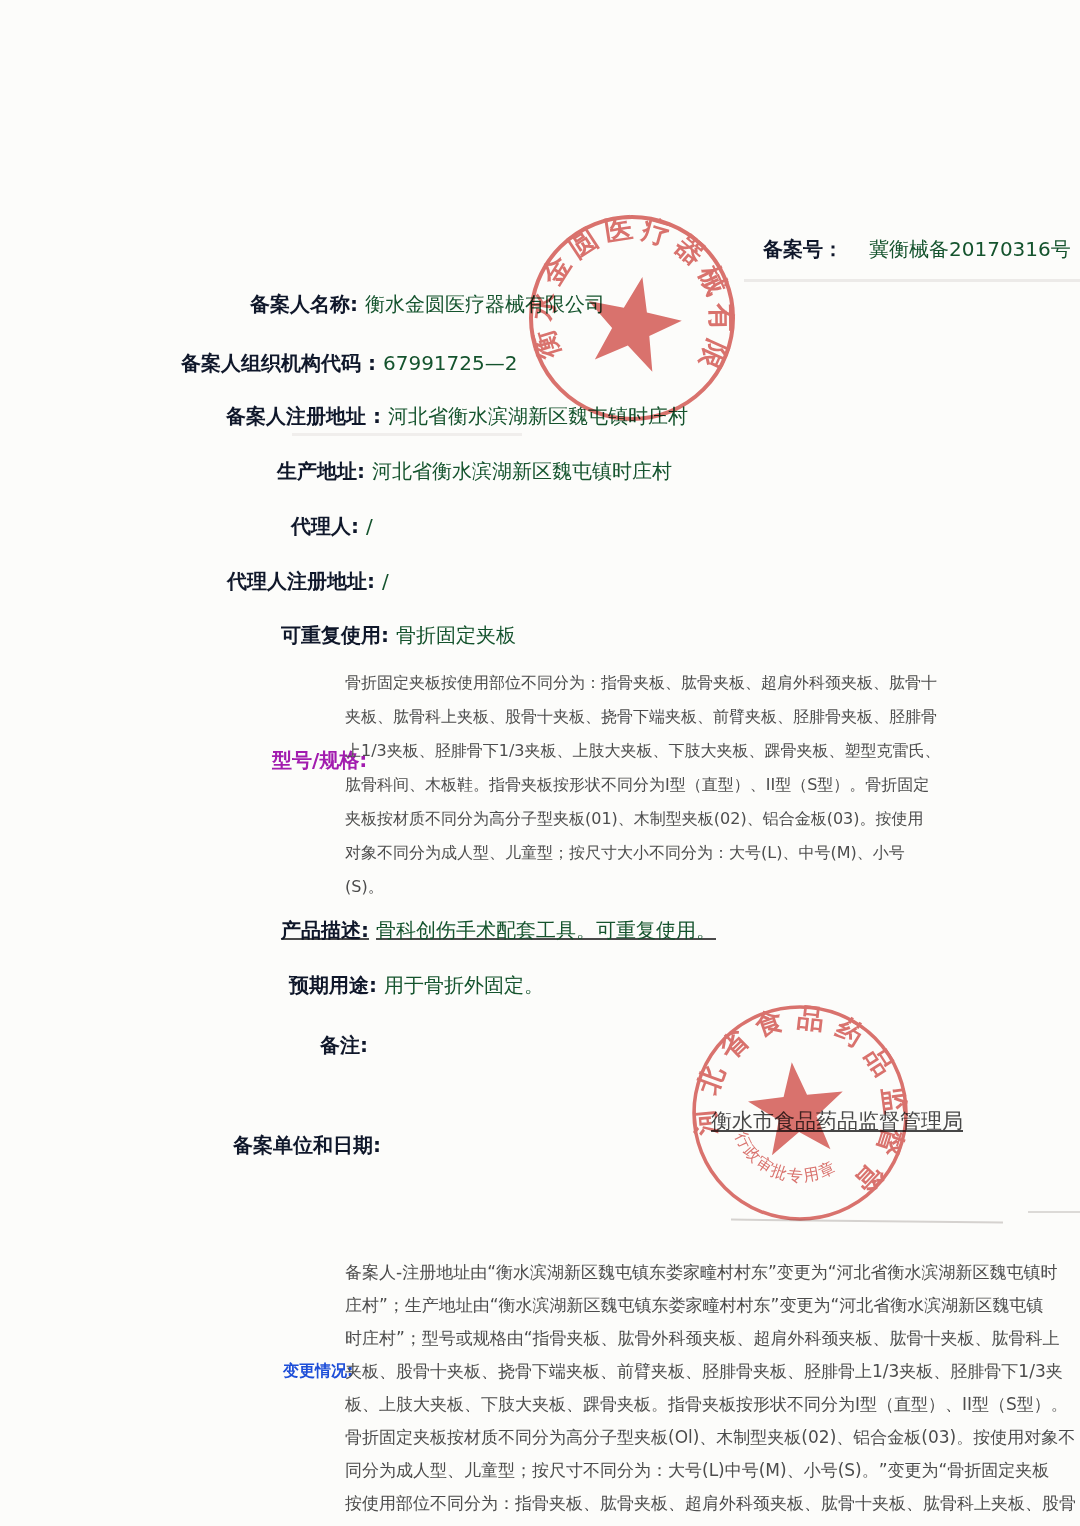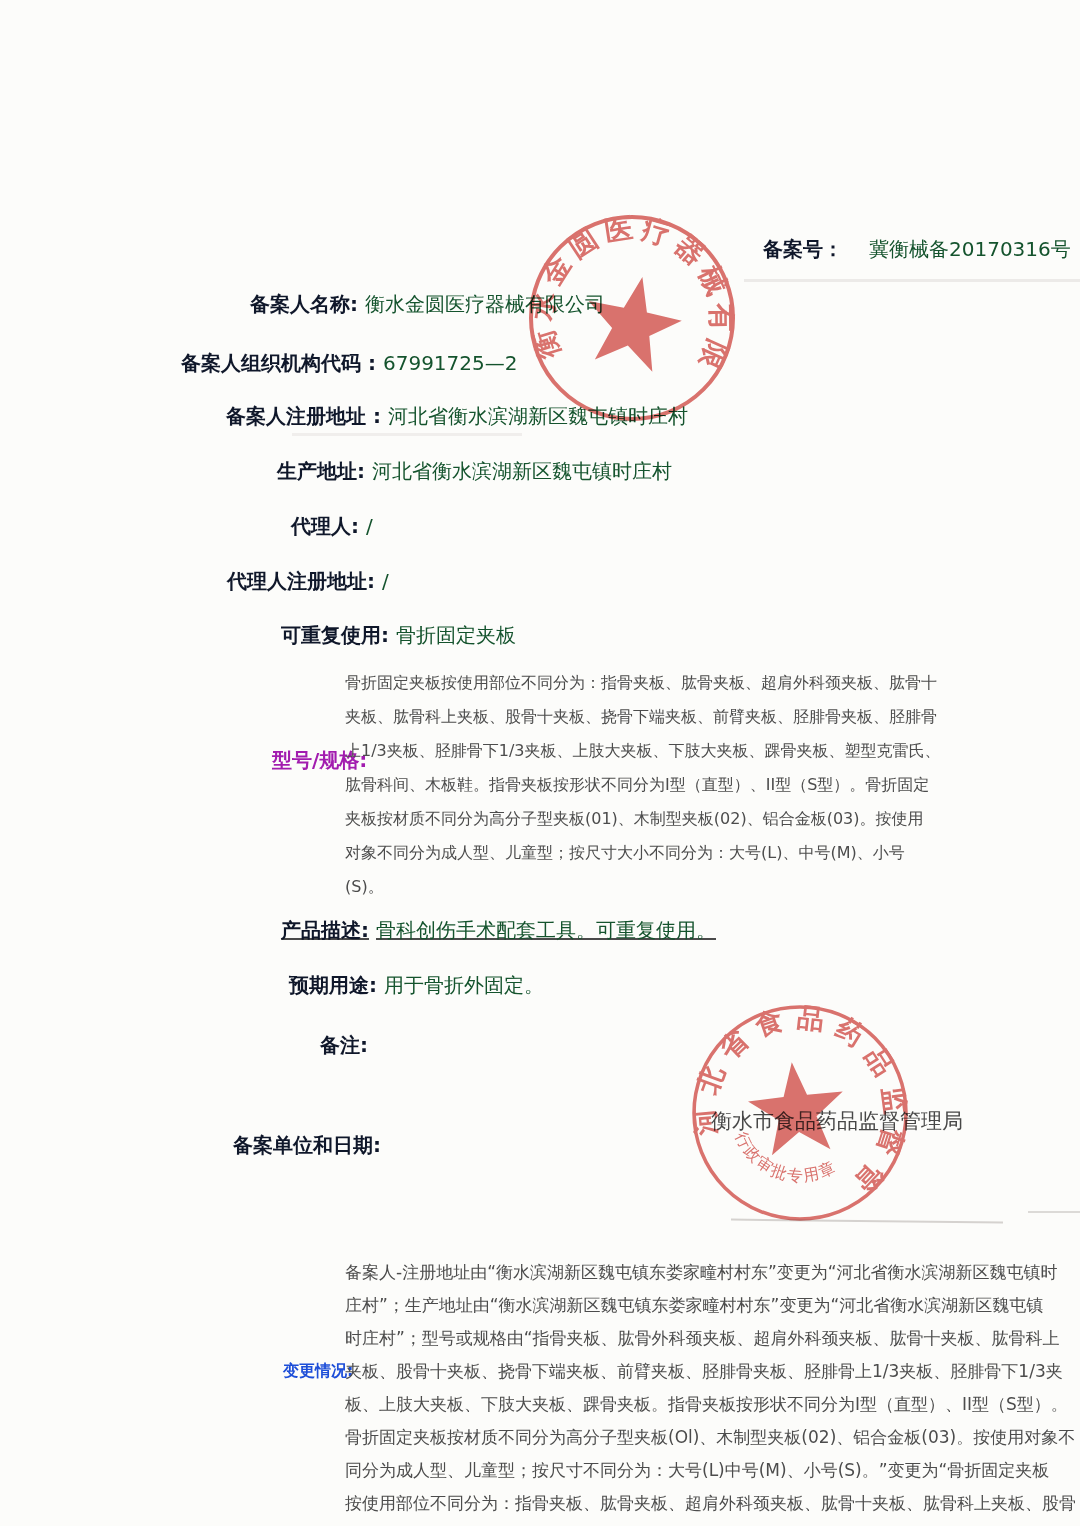--- a/index.html
+++ b/index.html
@@ -30,21 +30,21 @@
   #row-desc    { top:917px;  left:281px;text-decoration:underline; }
   #row-use     { top:972px;  left:289px; }
   #row-remarks { top:1032px; left:320px; }
   #row-unit    { top:1132px; left:233px; }
 
   #spec-label    { position:absolute; top:747px;  left:272px; font-size:20px; font-weight:700; color:#a21caf; }
   #spec-text     { position:absolute; top:666px;  left:345px; font-size:16px; line-height:34px; white-space:pre; color:#4c4c4c; }
   #changes-label { position:absolute; top:1361px; left:283px; font-size:16px; font-weight:700; color:#1d4ed8; }
   #changes-text  { position:absolute; top:1256px; left:345px; font-size:17px; line-height:33px; white-space:pre; color:#4c4c4c; }
 
-  #authority-name { position:absolute; top:1107px; left:711px; font-size:21px; color:#474747; white-space:nowrap; }
+  #authority-name { position:absolute; top:1107px; left:711px; font-size:21px; color:#474747; white-space:nowrap;text-decoration:underline; }
   #filing-date    { position:absolute; top:1151px; left:727px; font-size:21px; white-space:nowrap; }
   #filing-date .lbl { font-weight:400; color:#474747; margin-right:4px; }
 
   .artifact { position:absolute; }
   #art1 { top:279px;  left:744px;  width:336px; height:3px; background:#eceae8; }
   #art2 { top:433px;  left:292px;  width:230px; height:3px; background:#f0eeec; }
   #art3 { top:1220px; left:731px;  width:272px; height:2px; background:#d5d2cf; transform:rotate(0.6deg); }
   #art4 { top:1211px; left:1028px; width:52px;  height:2px; background:#dcdad7; }
 
   .stamp { position:absolute; mix-blend-mode:multiply; opacity:.82; }

